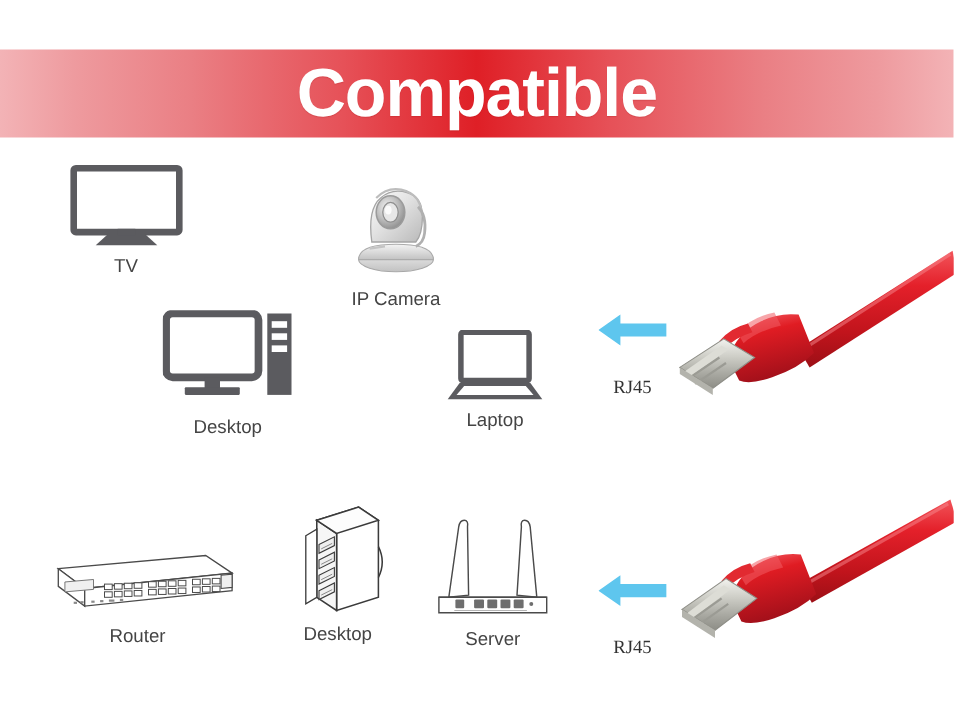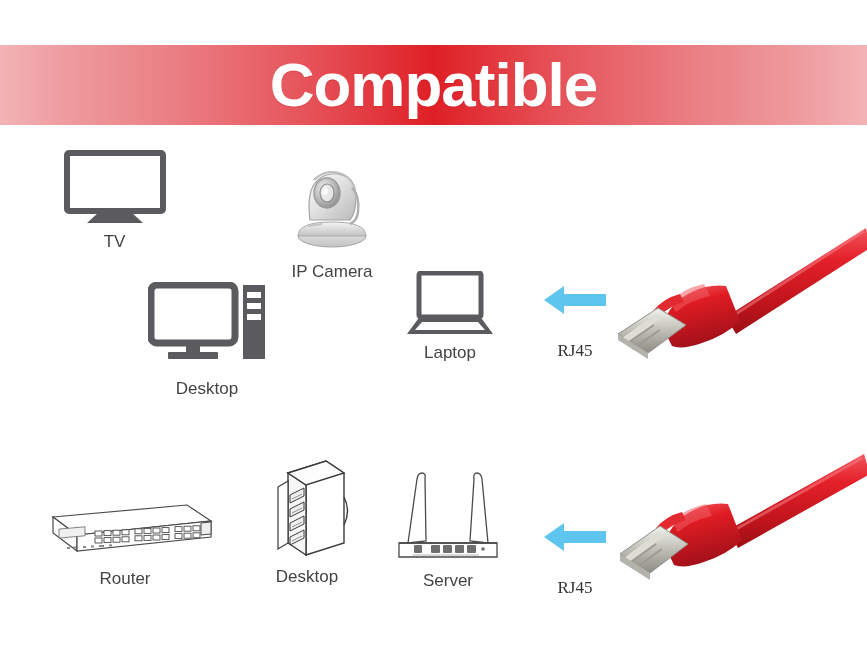--- a/index.html
+++ b/index.html
@@ -68,23 +68,23 @@
     color: #333333;
   }
   .icon-box {
     display: flex;
     align-items: flex-end;
     justify-content: center;
   }
 
   
   #node-tv       { left: 62px;  top: 150px; width: 105px; }
-  #node-ipcam    { left: 282px; top: 160px; width: 100px; }
+  #node-ipcam    { left: 310px; top: 160px; width: 100px; }
   #node-desktop  { left: 147px; top: 282px; width: 120px; gap: 11px; }
-  #node-laptop   { left: 405px; top: 271px; width: 90px;  }
+  #node-laptop   { left: 405px; top: 300px; width: 90px;  }
   #node-rj45-top { left: 535px; top: 283px; width: 80px;  }
 
   
   #node-switch   { left: 35px;  top: 495px; width: 180px; }
   #node-server   { left: 262px; top: 455px; width: 90px;  }
   #node-router   { left: 392px; top: 465px; width: 112px; }
   #node-rj45-bot { left: 535px; top: 520px; width: 80px;  }
 
   .arrow-wrap { margin-bottom: 14px; }
 

